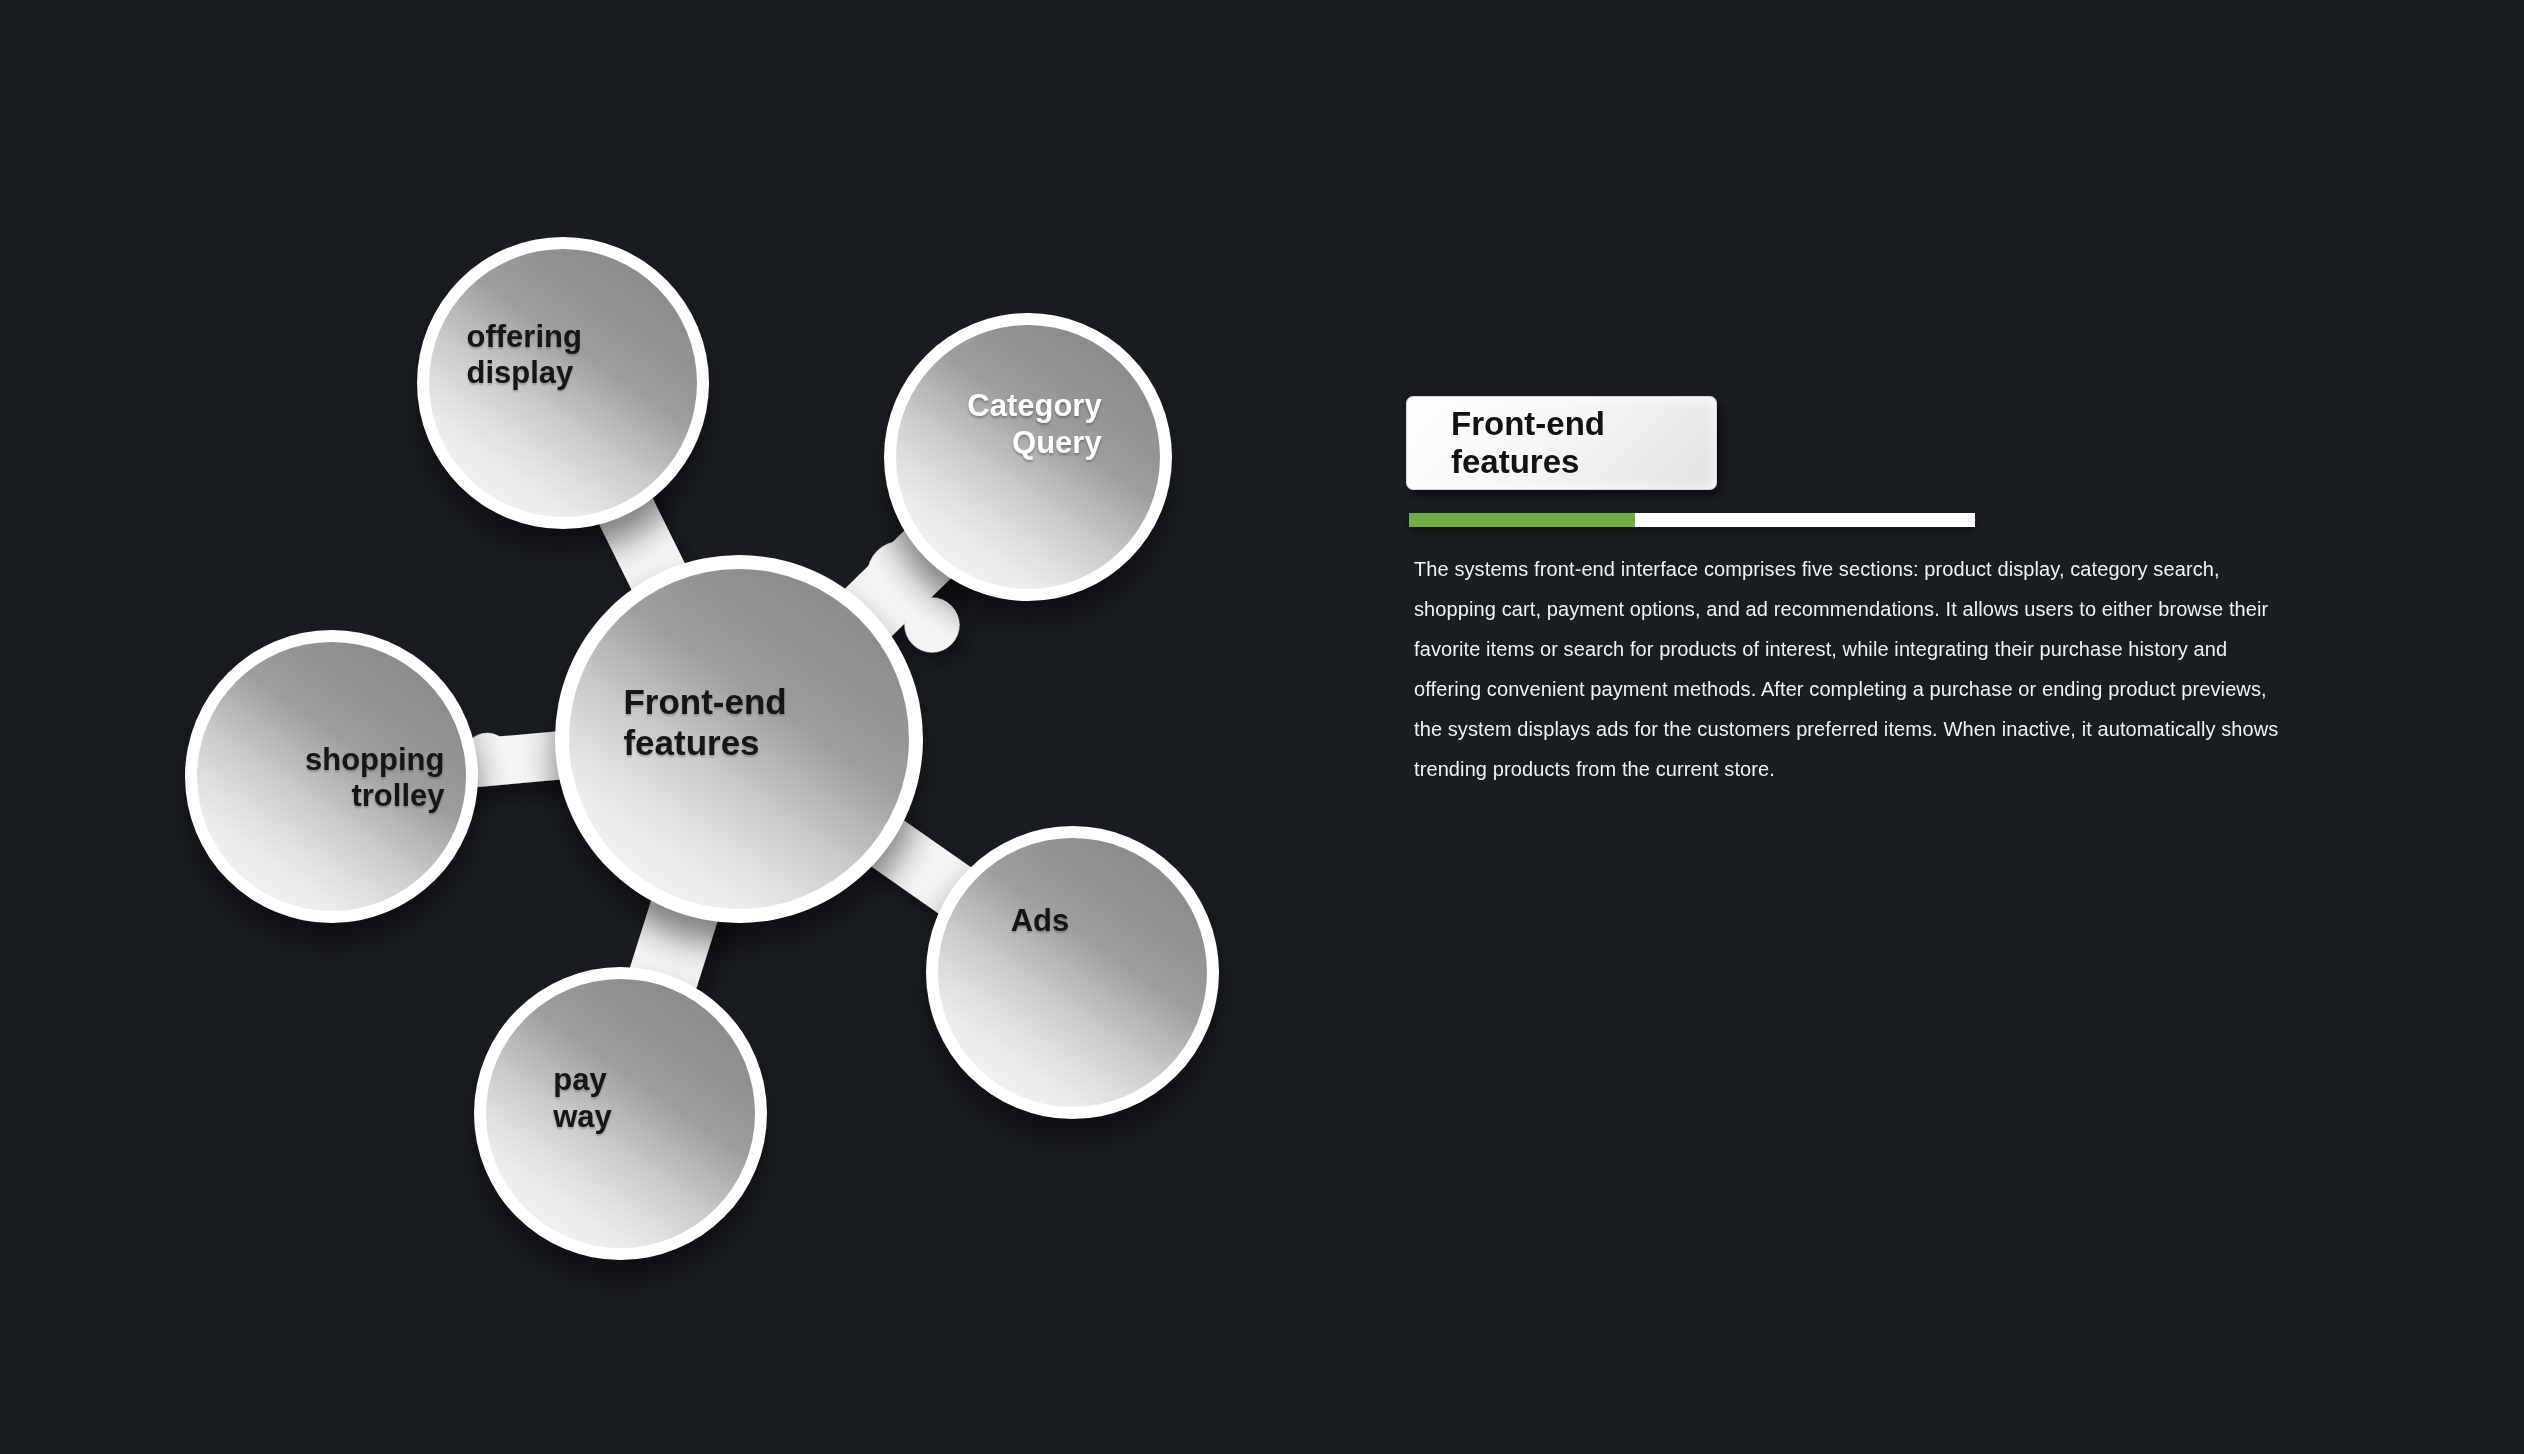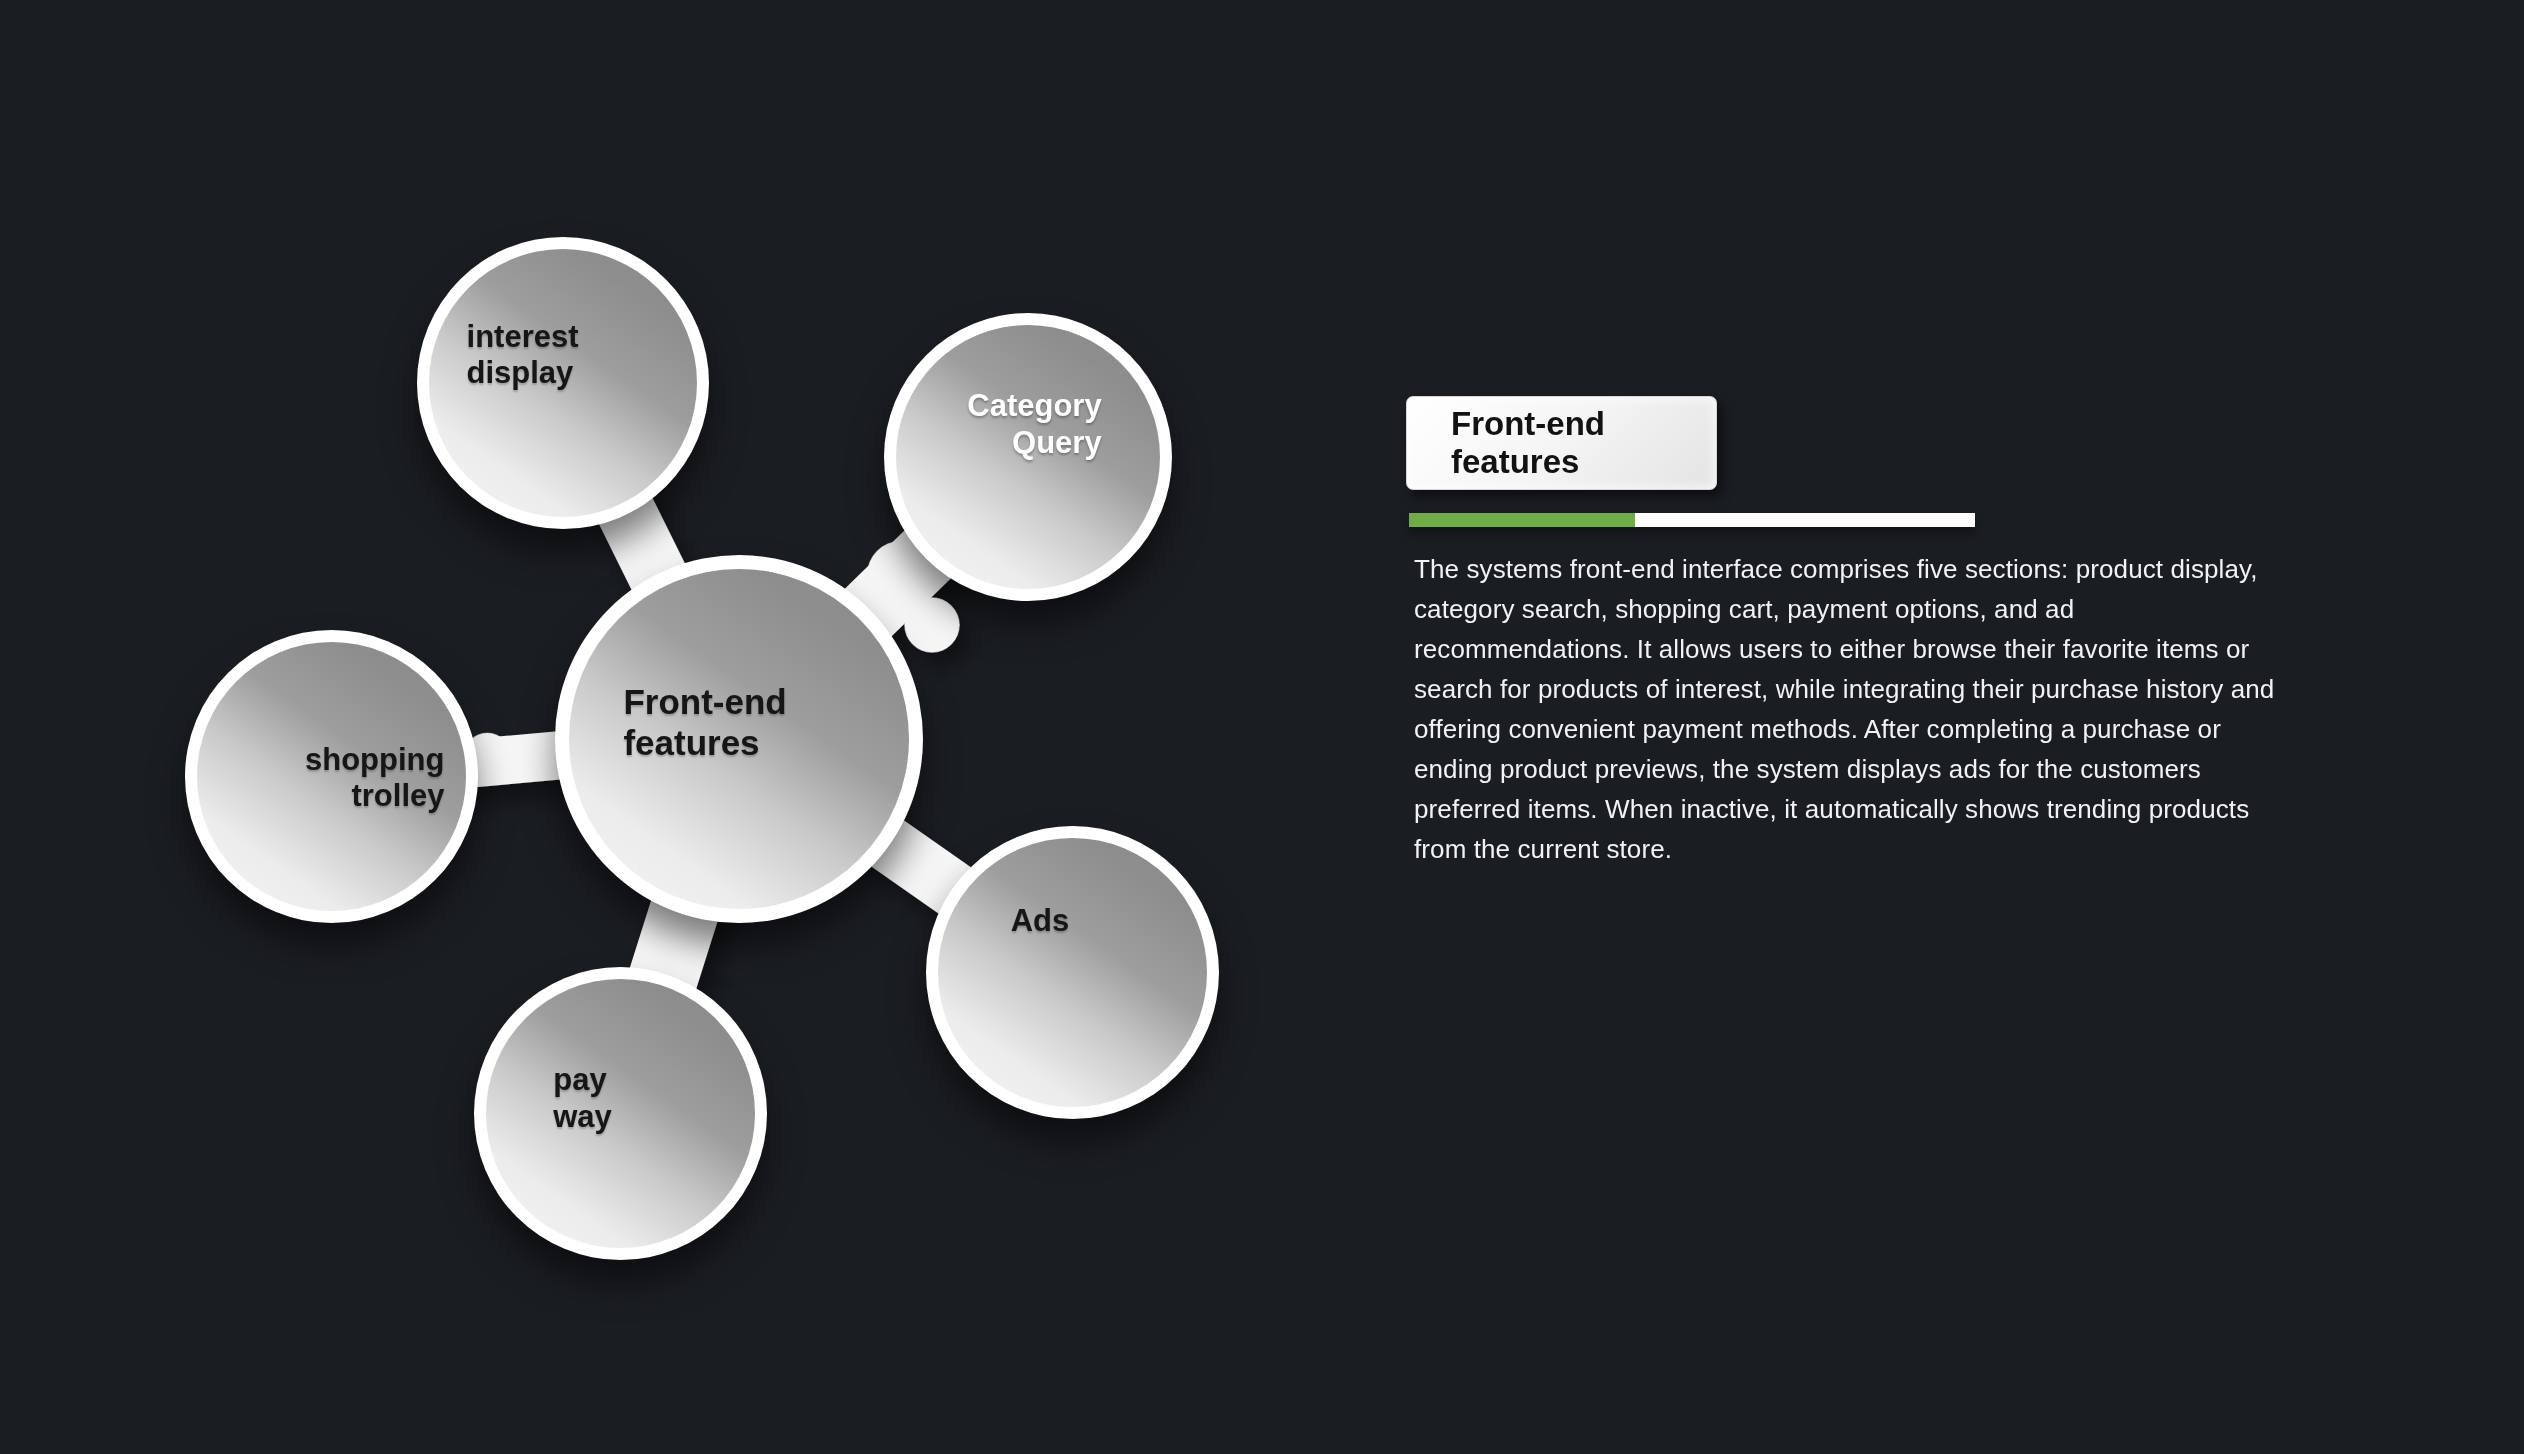--- a/index.html
+++ b/index.html
@@ -94,21 +94,21 @@
     display: flex;
     box-shadow: 0 7px 10px rgba(0,0,0,0.35);
   }
   .divider-bar .seg-green { width: 226px; height: 100%; }
   .divider-bar .seg-white { flex: 1; height: 100%; }
 
   .description {
     position: absolute;
     left: 1414px; top: 549px;
     width: 874px;
-    font-size: 26px;
+    font-size: 20px;
     font-weight: 300;
     line-height: 40px;
     letter-spacing: 0.1px;
     color: #f0f2f4;
   }
 </style>
 </head>
 <body>
 
 <div class="stage">
@@ -133,21 +133,21 @@
 
   <div class="node central n-central">
     <div class="fill">
       <div class="node-label">Front-end
 features</div>
     </div>
   </div>
 
   <div class="node sat n-commodity">
     <div class="fill">
-      <div class="node-label">interest
+      <div class="node-label">offering
 display</div>
     </div>
   </div>
 
   <div class="node sat n-category">
     <div class="fill">
       <div class="node-label">Category
 Query</div>
     </div>
   </div>

